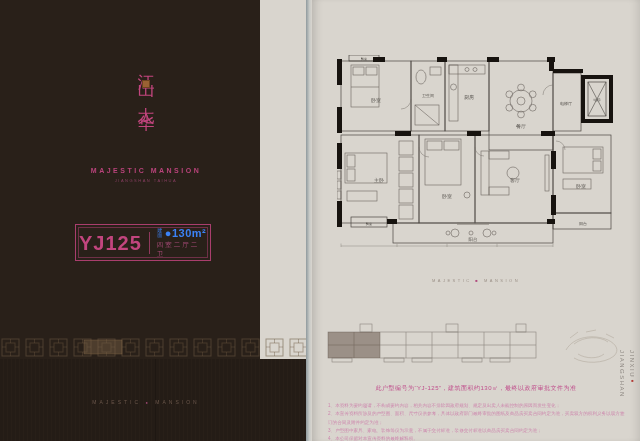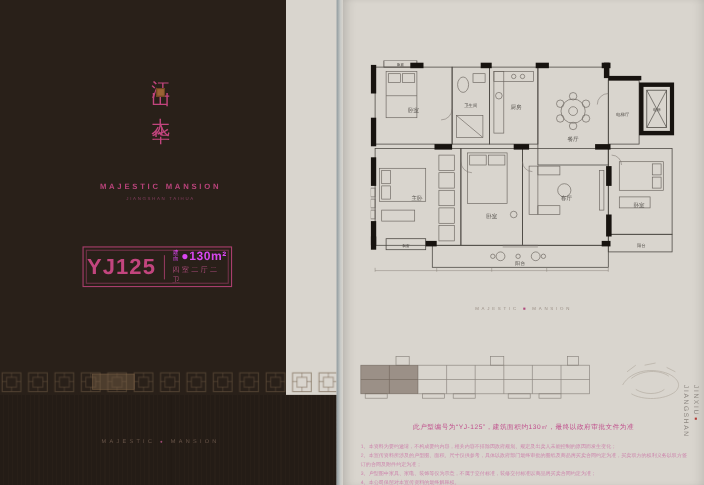--- a/index.html
+++ b/index.html
@@ -17,21 +17,21 @@
   .seal{width:8px;height:8px;background:#9a6233;border:1px solid #6e4420;box-sizing:border-box;}
   .en-sub{top:167px;font-size:7px;letter-spacing:2.5px;color:#b8437a;font-weight:bold;}
   .en-sub-small{top:178px;font-size:4px;letter-spacing:1.5px;color:#97436d;opacity:.85;}
 
   .unit-box{left:75px;top:224px;width:136px;height:37px;border:1px solid #a93e6d;box-sizing:border-box;}
   .unit-box-inner{position:absolute;inset:2px;border:1px solid rgba(169,62,109,.55);
       display:flex;align-items:center;justify-content:center;gap:7px;}
   .unit-code{font-size:20px;font-weight:bold;color:#c2457e;letter-spacing:1px;line-height:1;}
   .unit-divider{width:1px;height:22px;background:#a93e6d;opacity:.8;}
   .unit-right{display:flex;flex-direction:column;gap:2px;align-items:flex-start;}
-  .area-line{display:flex;align-items:center;gap:2px;color:#d946ef;}
+  .area-line{display:flex;align-items:center;gap:2px;color:#3b82f6;}
   .area-label{font-size:5px;line-height:5px;width:6px;word-break:break-all;text-align:center;}
   .area-value{font-size:11px;font-weight:bold;letter-spacing:.5px;}
   .layout-line{font-size:6.5px;letter-spacing:2px;color:#a84a77;}
 
   .lattice{left:0;top:336px;width:306px;height:23px;}
   .maze{left:0;top:359px;width:306px;height:82px;
         background:
           repeating-linear-gradient(90deg,#241c16 0 3px,#281f18 3px 4px),
           repeating-linear-gradient(0deg,rgba(255,255,255,.015) 0 2px,rgba(0,0,0,.05) 2px 4px);}
   .maze-seam{left:155px;top:359px;width:1px;height:82px;background:rgba(0,0,0,.25);}

